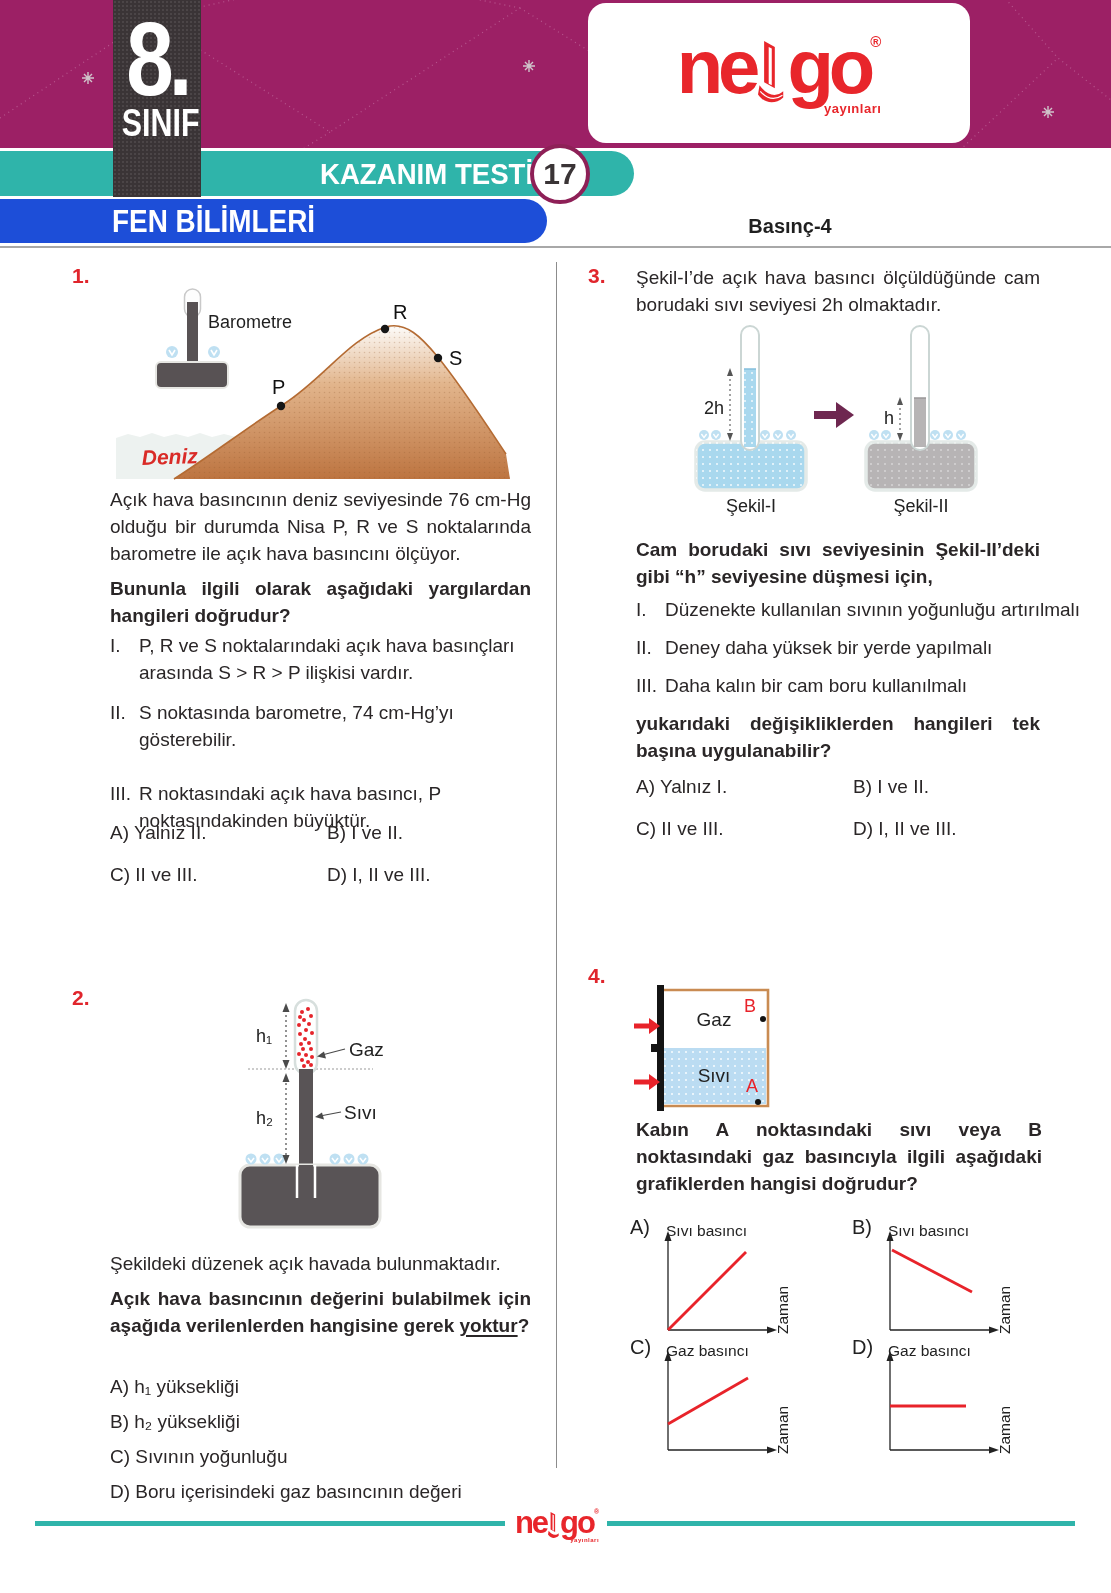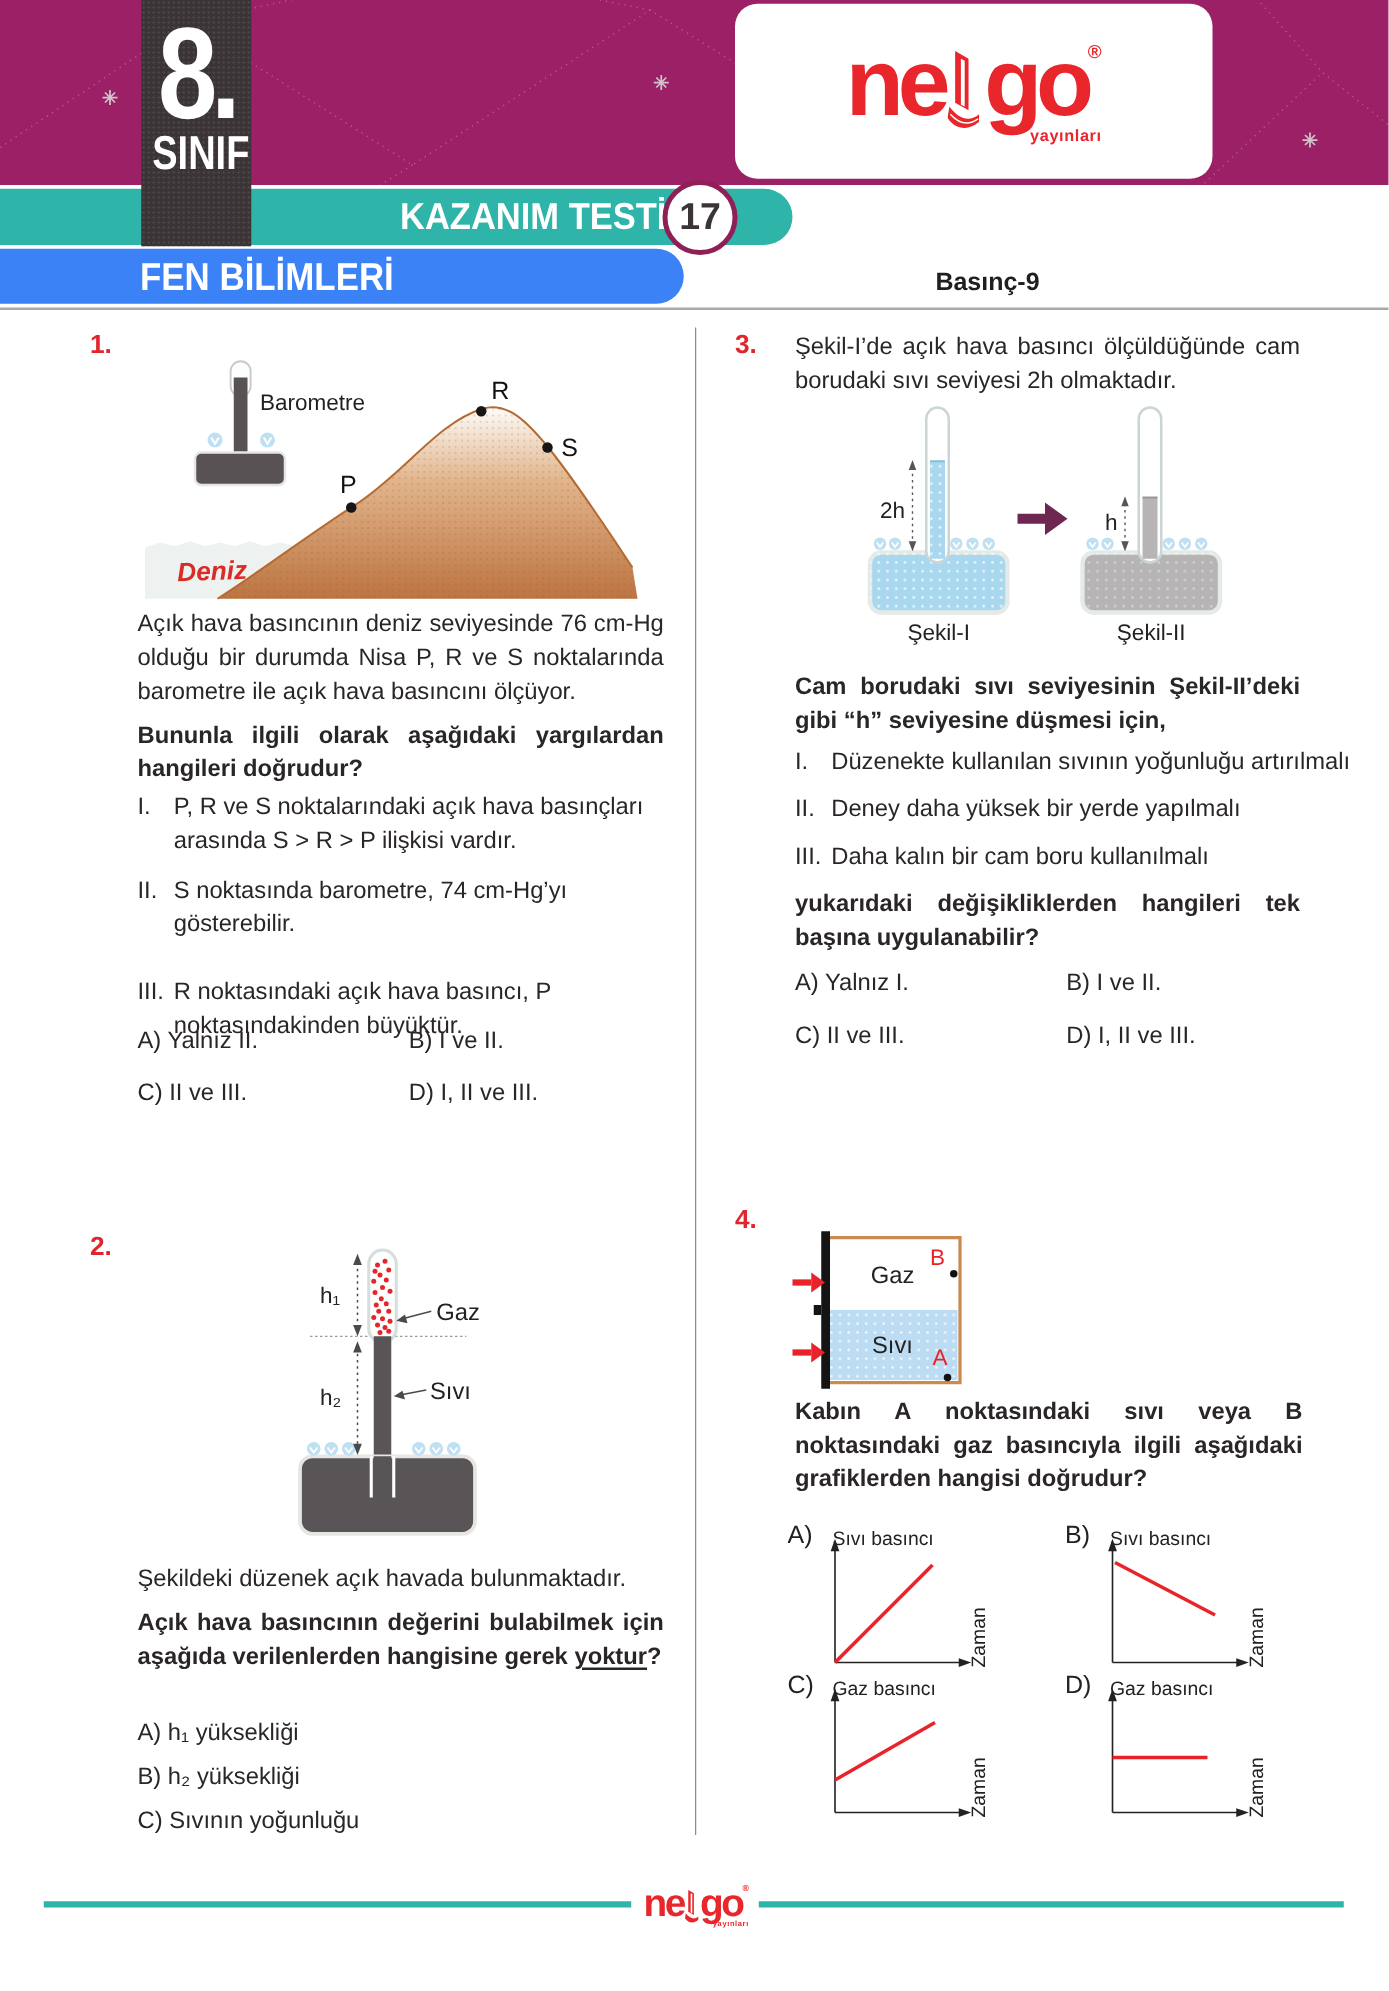--- a/index.html
+++ b/index.html
@@ -28,21 +28,21 @@
              transform:scaleX(0.82); margin-top:6px; }
   .grade-sinif { font-size:38px; font-weight:700; color:#fff; transform:scaleX(0.8); margin-top:-10px; letter-spacing:0px; }
 
   .teal-band { position:absolute; left:0; top:151px; width:634px; height:45px; background:#2fb4aa;
                border-radius:0 23px 23px 0; z-index:2; }
   .teal-band .t { position:absolute; left:320px; top:6px; font-size:30px; font-weight:700; color:#fff;
                   transform:scaleX(0.92); transform-origin:left; white-space:nowrap; }
   .badge { position:absolute; left:530px; top:144px; width:52px; height:52px; background:#fff;
            border:4px solid #8e2057; border-radius:50%; z-index:4; display:flex; align-items:center;
            justify-content:center; font-size:30px; font-weight:700; color:#3a3436; }
-  .fen-band { position:absolute; left:0; top:199px; width:547px; height:44px; background:#3b82f6;
+  .fen-band { position:absolute; left:0; top:199px; width:547px; height:44px; background:#1d4ed8;
               border-radius:0 22px 22px 0; }
   .fen-band .t { position:absolute; left:112px; top:5px; font-size:31px; font-weight:700; color:#fff;
                  transform:scaleX(0.9); transform-origin:left; white-space:nowrap; }
   .topic { position:absolute; left:690px; top:215px; width:200px; text-align:center;
            font-size:20px; font-weight:700; color:#1f1f1f; }
   .hrule { position:absolute; left:0; top:246px; width:1111px; height:2px; background:#a8a8a8; }
 
   
   .qnum { position:absolute; font-size:21px; font-weight:700; color:#e0252c; }
   .jtext { position:absolute; font-size:19px; line-height:27px; text-align:justify; }
@@ -112,21 +112,21 @@
 
   <div class="teal-band">
     <span class="t">KAZANIM TESTİ</span>
   </div>
   <div class="badge">
     <span>17</span>
   </div>
   <div class="fen-band">
     <span class="t">FEN BİLİMLERİ</span>
   </div>
-  <div class="topic">Basınç-9</div>
+  <div class="topic">Basınç-4</div>
   <div class="hrule"></div>
 
   <div class="divider"></div>
 
   <div class="qnum" style="left:72px;top:264px">1.</div>
 
   <svg class="abs" style="left:88px;top:286px" width="442" height="200" viewBox="0 0 442 200">
     <defs>
       <linearGradient id="mg1" x1="0" y1="0" x2="0" y2="1">
         <stop offset="0" stop-color="#fdfcfa"></stop>
@@ -279,20 +279,21 @@
     <text x="196" y="123" font-size="19" fill="#222">Sıvı</text>
   </svg>
 
   <div class="jtext bold" style="left:110px;top:1285px;width:421px"><span>Açık hava basıncının değerini bulabilmek için aşağıda verilenlerden hangisine gerek </span><span class="u">yoktur</span><span>?</span></div>
   <div class="jtext" style="left:110px;top:1250px;width:421px">Şekildeki düzenek açık havada bulunmaktadır.</div>
 
   <div class="optlist" style="left:110px;top:1375px;width:421px">
     <div class="optrow"><span>A)</span> <span>h₁ yüksekliği</span></div>
     <div class="optrow"><span>B)</span> <span>h₂ yüksekliği</span></div>
     <div class="optrow"><span>C)</span> <span>Sıvının yoğunluğu</span></div>
+    <div class="optrow"><span>D)</span> <span>Boru içerisindeki gaz basıncının değeri</span></div>
   </div>
 
   <div class="qnum" style="left:588px;top:264px">3.</div>
   <div class="jtext" style="left:636px;top:264px;width:404px">Şekil-I’de açık hava basıncı ölçüldüğünde cam borudaki sıvı seviyesi 2h olmaktadır.</div>
 
   <svg class="abs" style="left:652px;top:322px" width="415" height="198" viewBox="0 0 415 198">
     <defs>
       <pattern id="pd3" width="7" height="7" patternUnits="userSpaceOnUse">
         <circle cx="2" cy="2" r="1" fill="#ffffff" opacity="0.85"></circle>
       </pattern>

